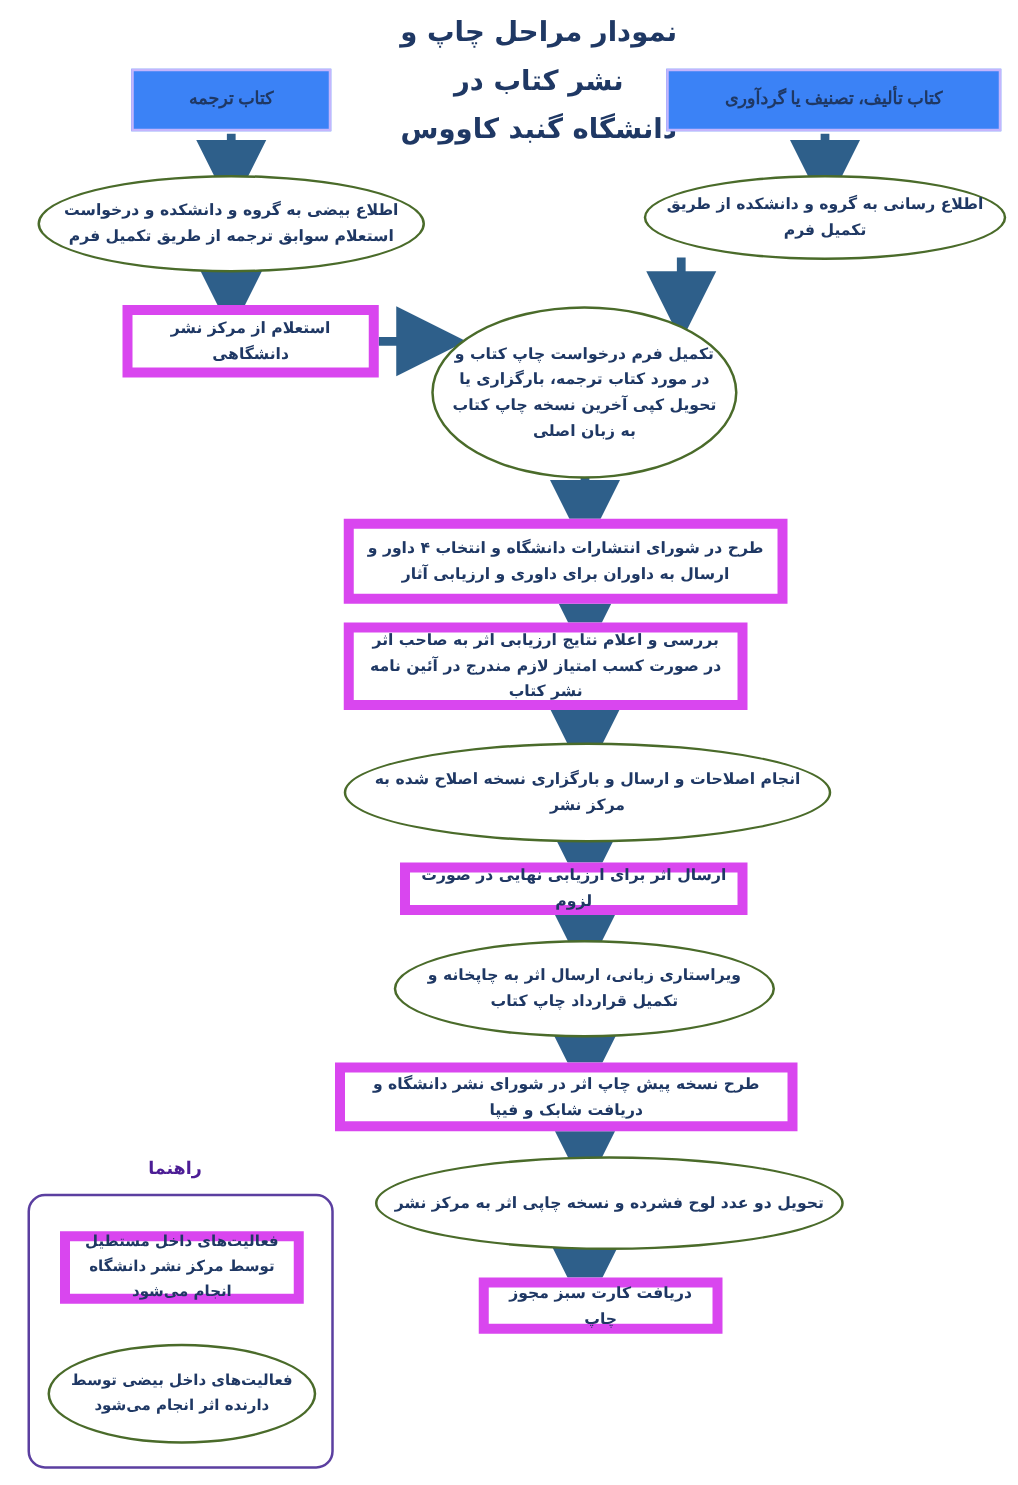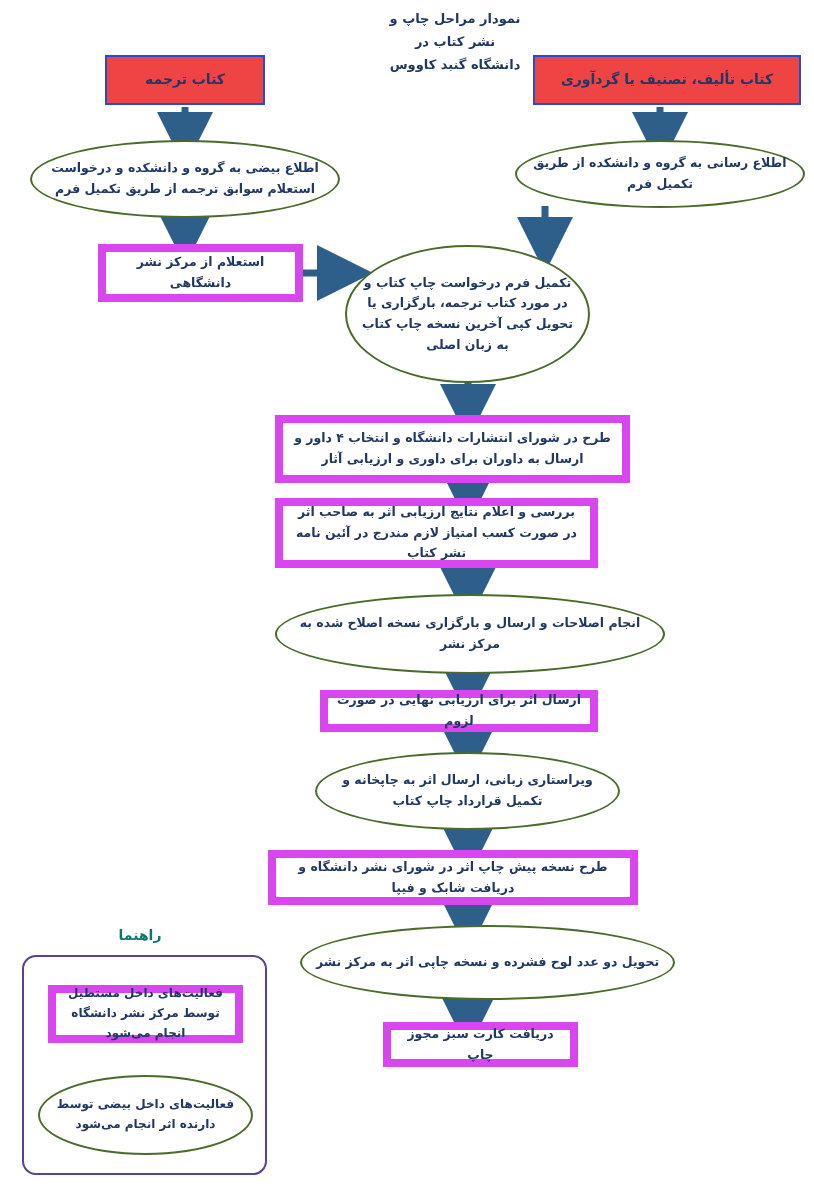--- a/index.html
+++ b/index.html
@@ -36,22 +36,23 @@
     align-items: center;
     justify-content: center;
     text-align: center;
     direction: rtl;
     line-height: 1.65;
     font-weight: bold;
     color: #1f3864;
     padding: 4px 8px;
   }
   .rect-blue {
-    border: 2px solid #1d4ed8;
-    background: #ef4444;
+    border: 2px solid #c4b5fd;
+    background: #3b82f6;
+    font-family: Liberation Serif, serif;
   }
   .rect-yellow {
     border: 8px solid #d946ef;
     background: #ffffff;
   }
   .ellipse {
     border: 2px solid #4a6b2a;
     border-radius: 50%;
     background: #ffffff;
   }
@@ -67,30 +68,30 @@
     position: absolute;
     border: 2px solid #5b3fa0;
     border-radius: 14px;
     background: #ffffff;
     box-sizing: border-box;
   }
   .legend-title {
     position: absolute;
     direction: rtl;
     font-weight: bold;
-    color: #0f766e;
+    color: #4c1d95;
     text-align: center;
   }
 </style>
 </head>
 <body>
 
 <div id="canvas">
 
-  <div class="title" style="left:340px; top:8px; width:230px; font-size:13px;">
+  <div class="title" style="left:316px; top:8px; width:230px; font-size:22px;">
     <div>نمودار مراحل چاپ و</div>
     <div>نشر کتاب در</div>
     <div>دانشگاه گنبد کاووس</div>
   </div>
 
   <svg class="connectors" viewBox="0 0 814 1188">
     <defs>
       <marker id="arrowBlue" markerWidth="9" markerHeight="9" refX="4.5" refY="4.5" orient="auto">
         <path d="M0.5,0.5 L8.5,4.5 L0.5,8.5 z" fill="#2e5f8a"></path>
       </marker>

